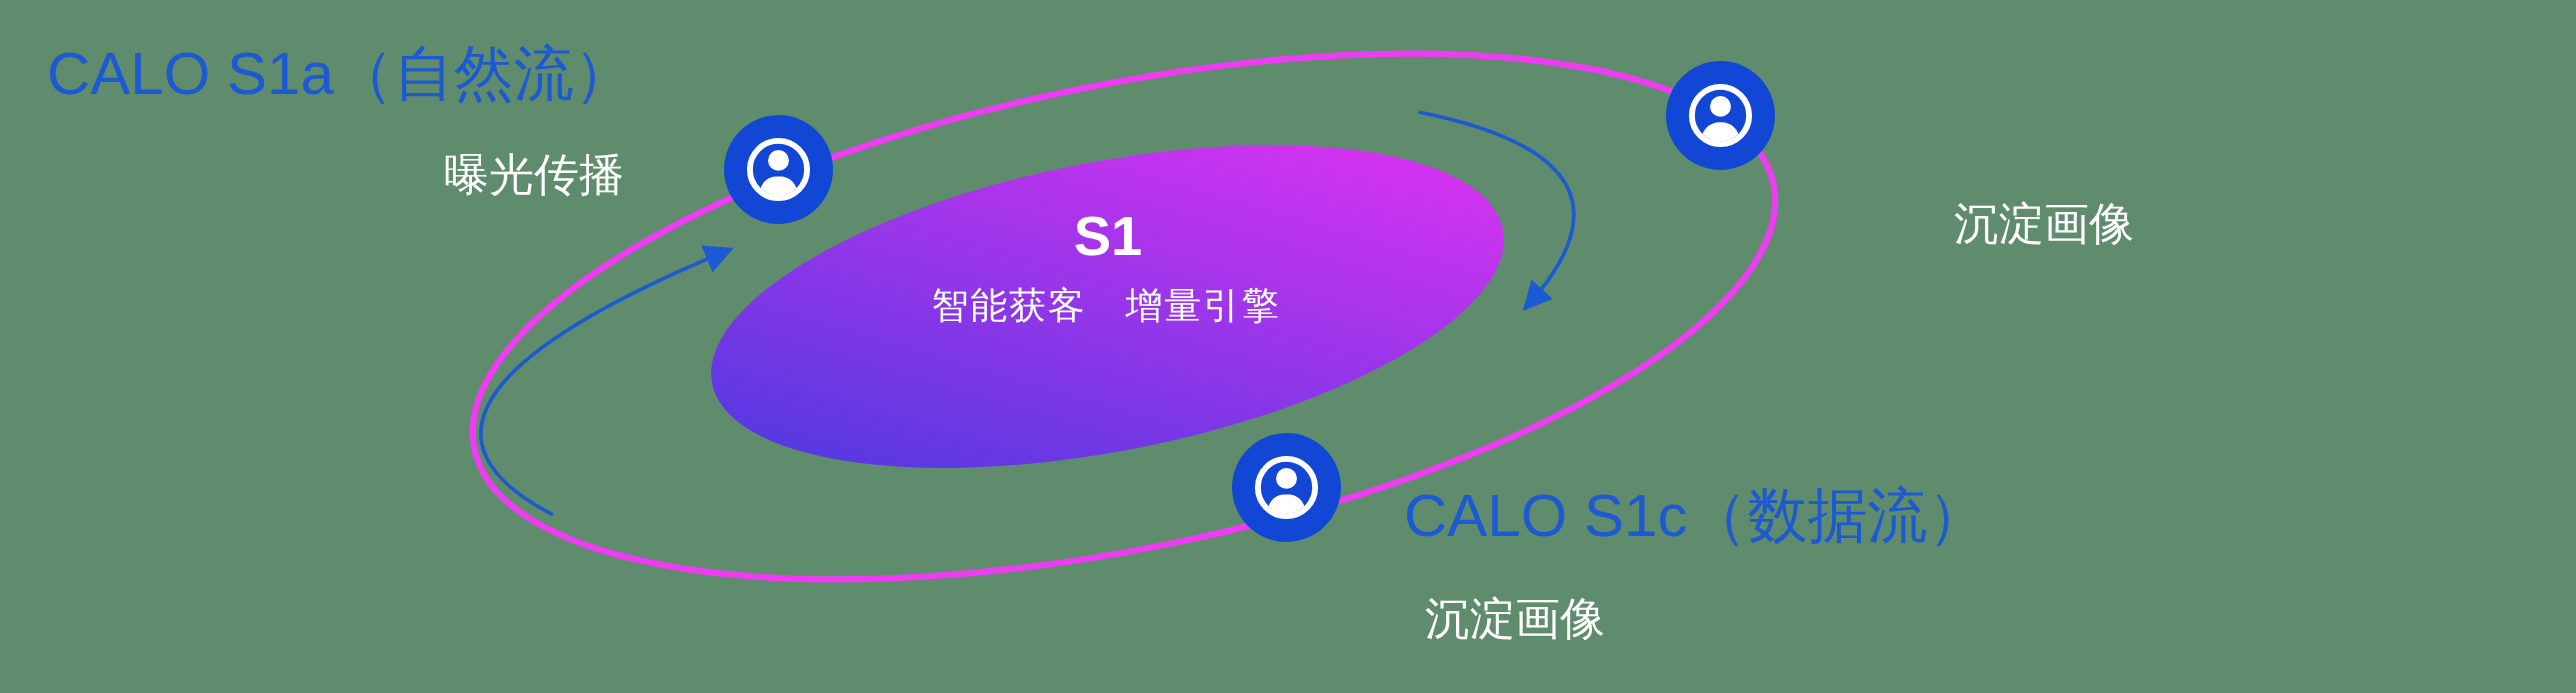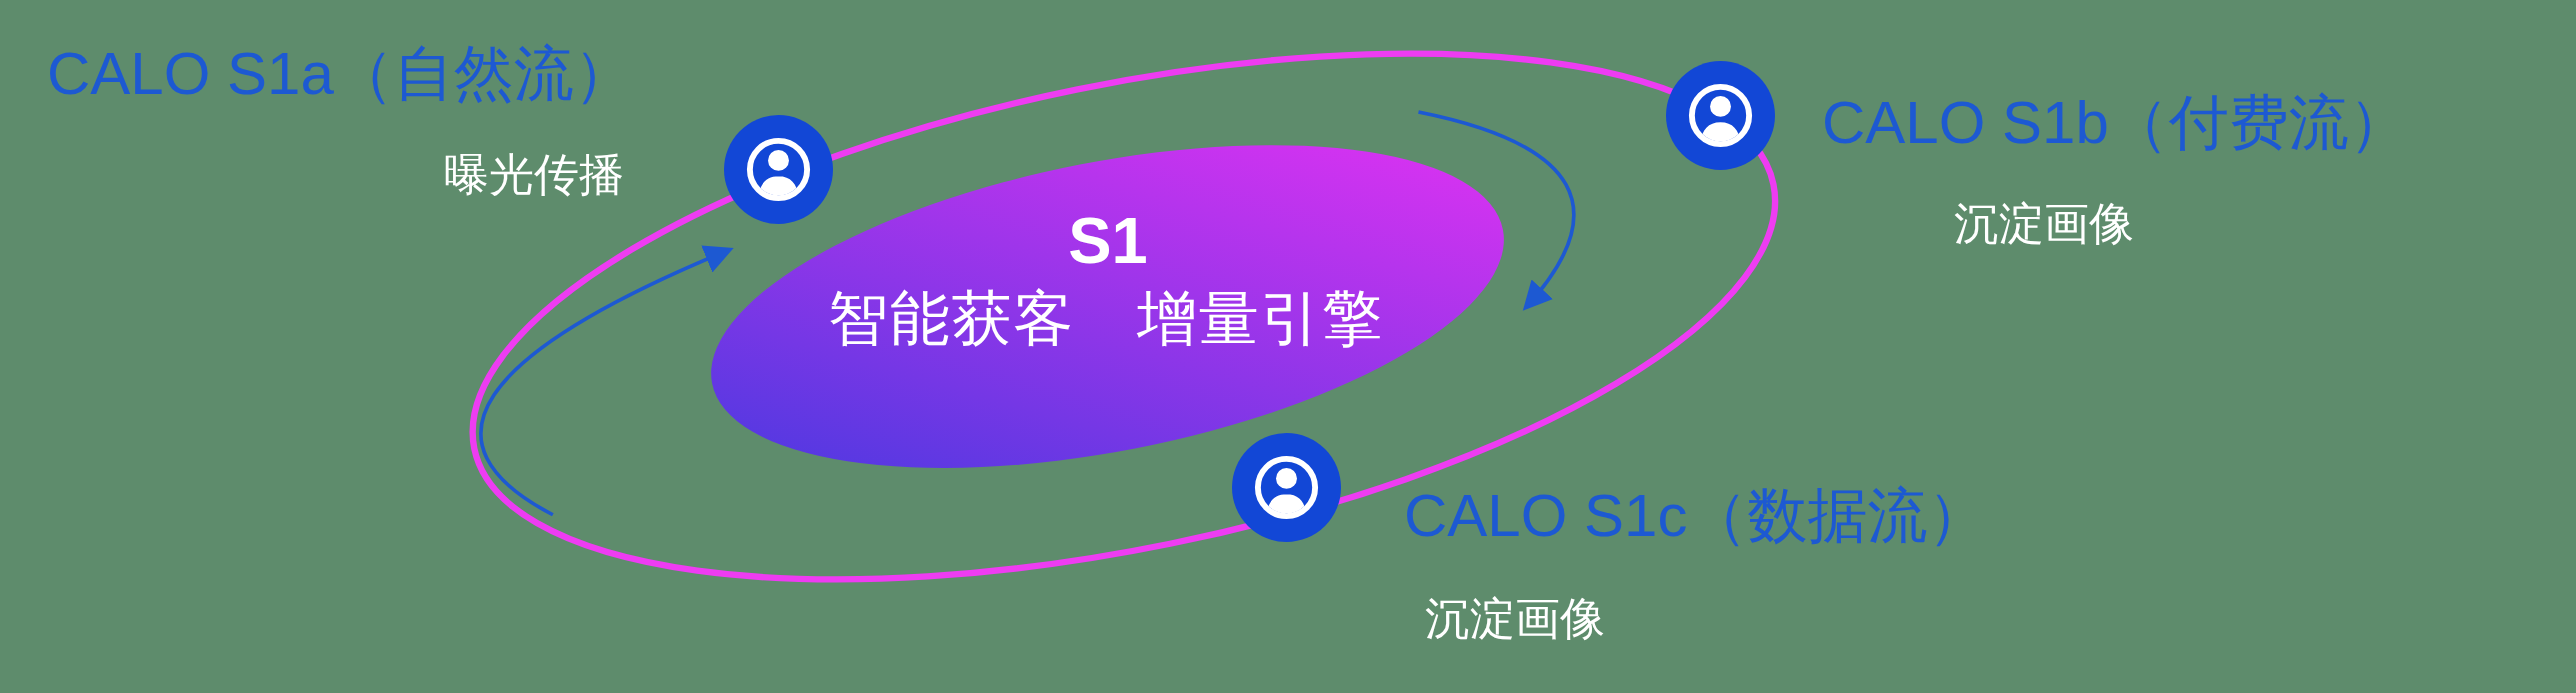--- a/index.html
+++ b/index.html
@@ -39,32 +39,32 @@
     font-weight: 500;
     line-height: 1.16;
     white-space: nowrap;
   }
   .core-title {
     position: absolute;
     left: 1108px;
     top: 204px;
     transform: translateX(-50%);
     color: var(--text-white, #ffffff);
-    font-size: 65px;
+    font-size: 56px;
     font-weight: 600;
     line-height: 1.15;
     white-space: nowrap;
   }
   .core-subtitle {
     position: absolute;
     left: 1106px;
     top: 284px;
     transform: translateX(-50%);
     color: var(--text-white, #ffffff);
-    font-size: 60px;
+    font-size: 37px;
     font-weight: 500;
     line-height: 1.18;
     letter-spacing: 1.8px;
     white-space: pre;
   }
   .node-icon {
     position: absolute;
     width: 109px;
     height: 109px;
   }
@@ -127,20 +127,19 @@
   <svg id="icon-s1b" class="node-icon" viewBox="0 0 48 48">
     <use href="#userIcon"></use>
   </svg>
   <svg id="icon-s1c" class="node-icon" viewBox="0 0 48 48">
     <use href="#userIcon"></use>
   </svg>
 
   <div id="label-s1a" class="node-label">CALO S1a（自然流）</div>
   <div id="sub-s1a" class="node-sublabel">曝光传播</div>
 
-  <div id="label-s1b" class="node-label">CALO S1b（付费流）</div>
   <div id="sub-s1b" class="node-sublabel">沉淀画像</div>
 
   <div id="label-s1c" class="node-label">CALO S1c（数据流）</div>
   <div id="sub-s1c" class="node-sublabel">沉淀画像</div>
 
 </div>
 
 
 </body></html>

